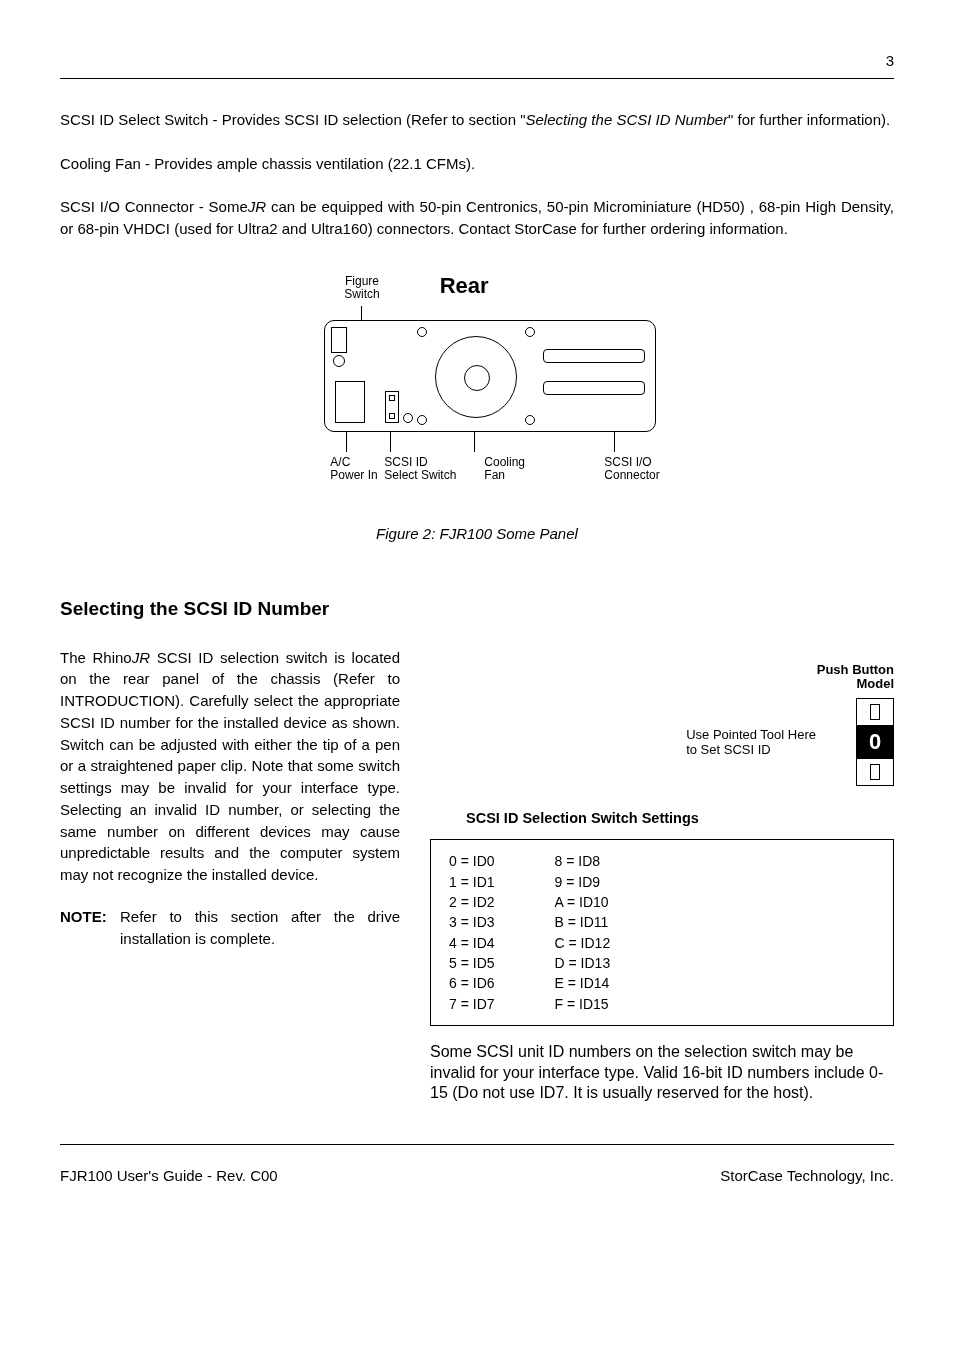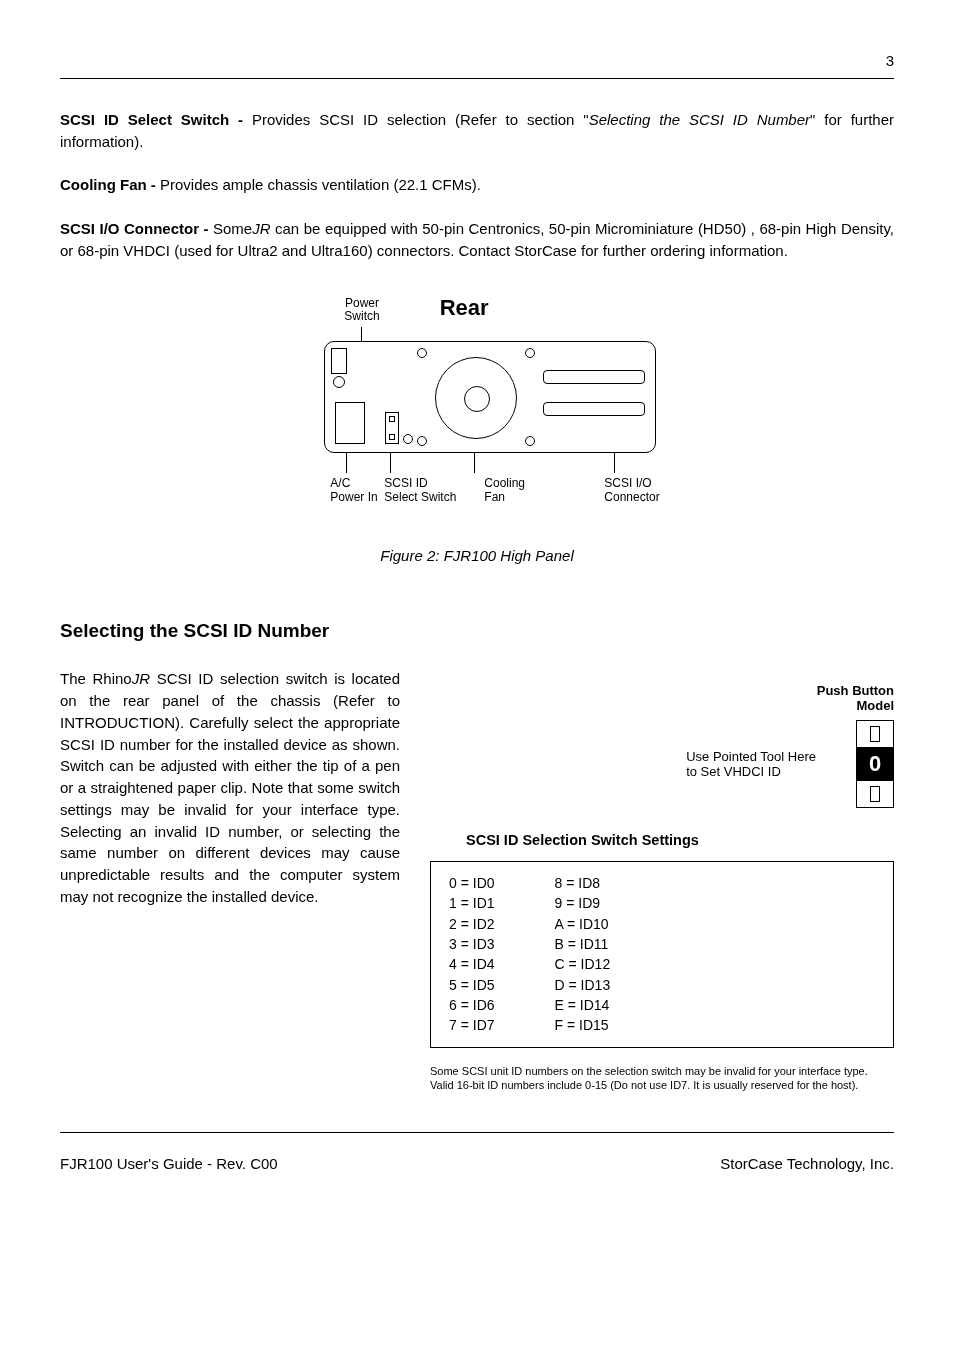--- a/index.html
+++ b/index.html
@@ -17,21 +17,21 @@
   }
   hr.rule {
     border: none;
     border-top: 1.5px solid #000;
     margin: 0 0 30px 0;
   }
   .para {
     margin: 0 0 22px 0;
     text-align: justify;
   }
-  .bold { font-weight: bold; }
+  .bold { font-weight: normal; }
   .italic { font-style: italic; }
   .figure-block {
     margin: 30px 0 20px 0;
     text-align: center;
   }
   .rear-figure {
     display: inline-block;
     text-align: left;
     font-size: 12px;
   }
@@ -225,21 +225,21 @@
   .settings-box {
     border: 1px solid #000;
     padding: 11px 18px;
     display: flex;
     font-size: 14px;
     gap: 60px;
     line-height: 1.45;
   }
   .settings-box .col { white-space: pre; }
   .footnote {
-    font-size: 11px;
+    font-size: 16px;
     line-height: 1.3;
     margin-top: 16px;
   }
   .footer {
     display: flex;
     justify-content: space-between;
     border-top: 1.5px solid #000;
     margin-top: 40px;
     padding-top: 20px;
     font-size: 15px;
@@ -259,21 +259,21 @@
   <span class="bold">Cooling Fan - </span><span>Provides ample chassis ventilation (22.1 CFMs).</span>
 </p>
 
 <p class="para">
   <span class="bold">SCSI I/O Connector - </span><span>Some</span><span class="italic">JR</span><span> can be equipped with 50-pin Centronics, 50-pin Microminiature (HD50) , 68-pin High Density, or 68-pin VHDCI (used for Ultra2 and Ultra160) connectors. Contact StorCase for further ordering information.</span>
 </p>
 
 <div class="figure-block">
   <div class="rear-figure">
     <div class="rear-top-row">
-      <div class="power-switch-lbl" style="white-space:pre;">Power
+      <div class="power-switch-lbl" style="white-space:pre;">Figure
 Switch</div>
       <div class="rear-title">Rear</div>
     </div>
     <div style="margin-left:67px; width:1px; height:14px; background:#000;"></div>
     <div class="rear-box">
       <div class="ps-box"></div>
       <div class="ps-circ"></div>
       <div class="screw" style="left:92px; top:6px;"></div>
       <div class="screw" style="left:200px; top:6px;"></div>
       <div class="screw" style="left:92px; bottom:6px;"></div>
@@ -297,34 +297,38 @@
       <div style="width:80px; white-space:pre;">SCSI ID
 Select Switch</div>
       <div style="width:80px; margin-left:20px; white-space:pre;">Cooling
 Fan</div>
       <div style="margin-left:40px; white-space:pre;">SCSI I/O
 Connector</div>
     </div>
   </div>
 </div>
 
-<div class="fig-caption">Figure 2:  FJR100 High Panel</div>
+<div class="fig-caption">Figure 2:  FJR100 Some Panel</div>
 
 <h3 class="section">Selecting the SCSI ID Number</h3>
 
 <div class="two-col">
   <div class="left">
     <span>The Rhino</span><span class="italic">JR</span><span> SCSI ID selection switch is located on the rear panel of the chassis (Refer to INTRODUCTION).  Carefully select the appropriate SCSI ID number for the installed device as shown.  Switch can be adjusted with either the tip of a pen or a straightened paper clip.  Note that some switch settings may be invalid for your interface type.  Selecting an invalid ID number, or selecting the same number on different devices may cause unpredictable results and the computer system may not recognize the installed device.</span>
+    <div class="note-row">
+      <div class="note-label">NOTE:</div>
+      <div class="note-text">Refer to this section after the drive installation is complete.</div>
+    </div>
   </div>
   <div class="right">
     <div class="push-model" style="white-space:pre;">Push Button
 Model</div>
     <div class="switch-block">
       <div class="hint" style="white-space:pre;">Use Pointed Tool Here
-to Set VHDCI ID</div>
+to Set SCSI ID</div>
       <div class="switch-graphic">
         <div class="seg">
             <div class="btn"></div>
           </div>
         <div class="seg mid">0</div>
         <div class="seg">
             <div class="btn"></div>
           </div>
       </div>
     </div>

